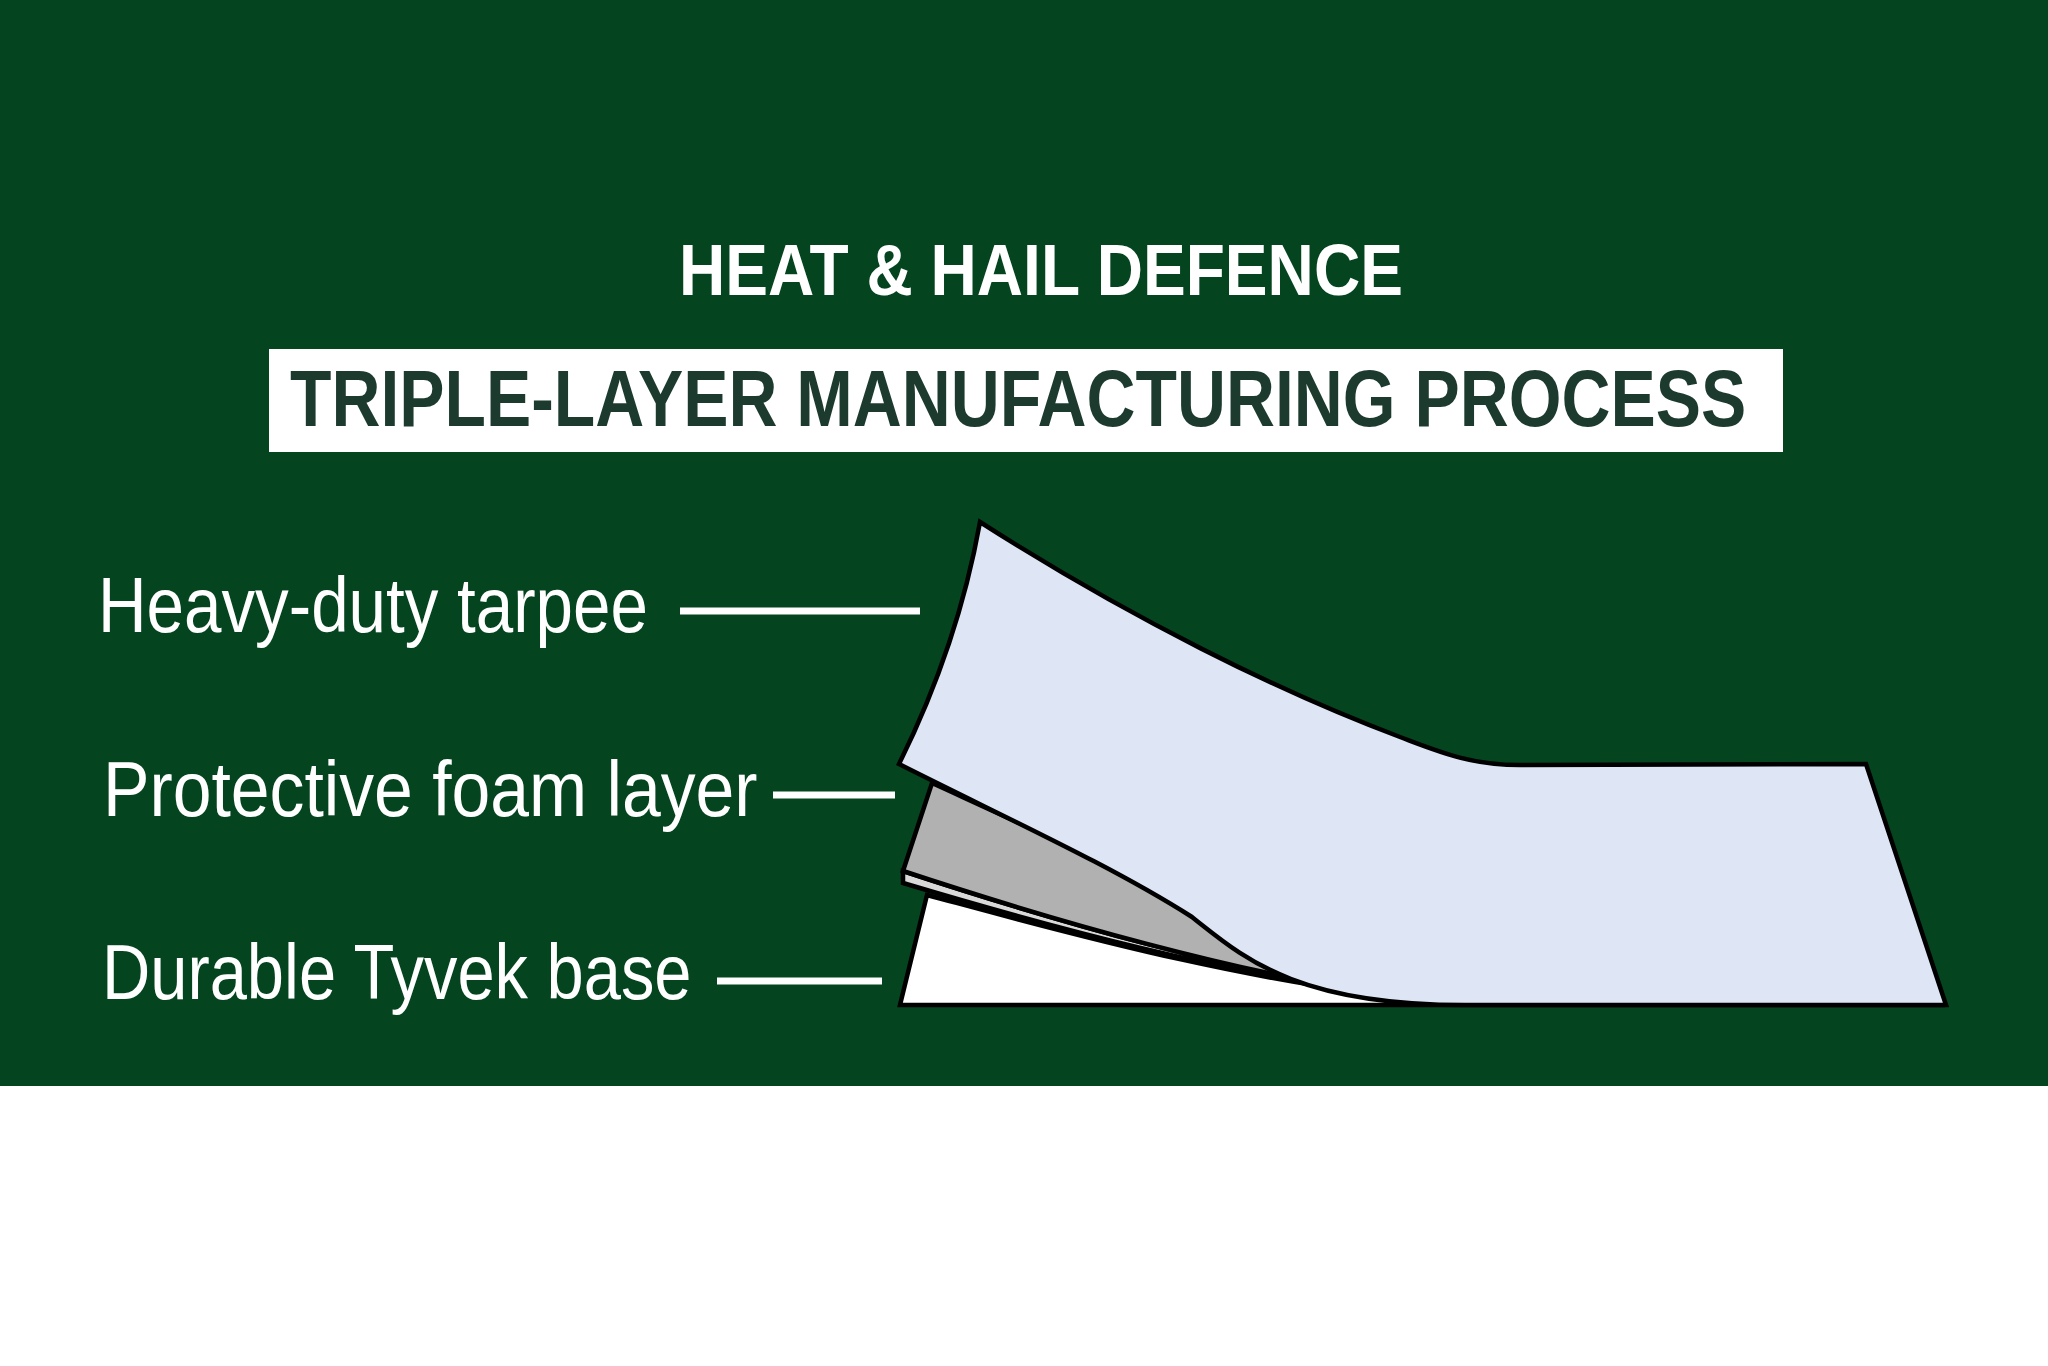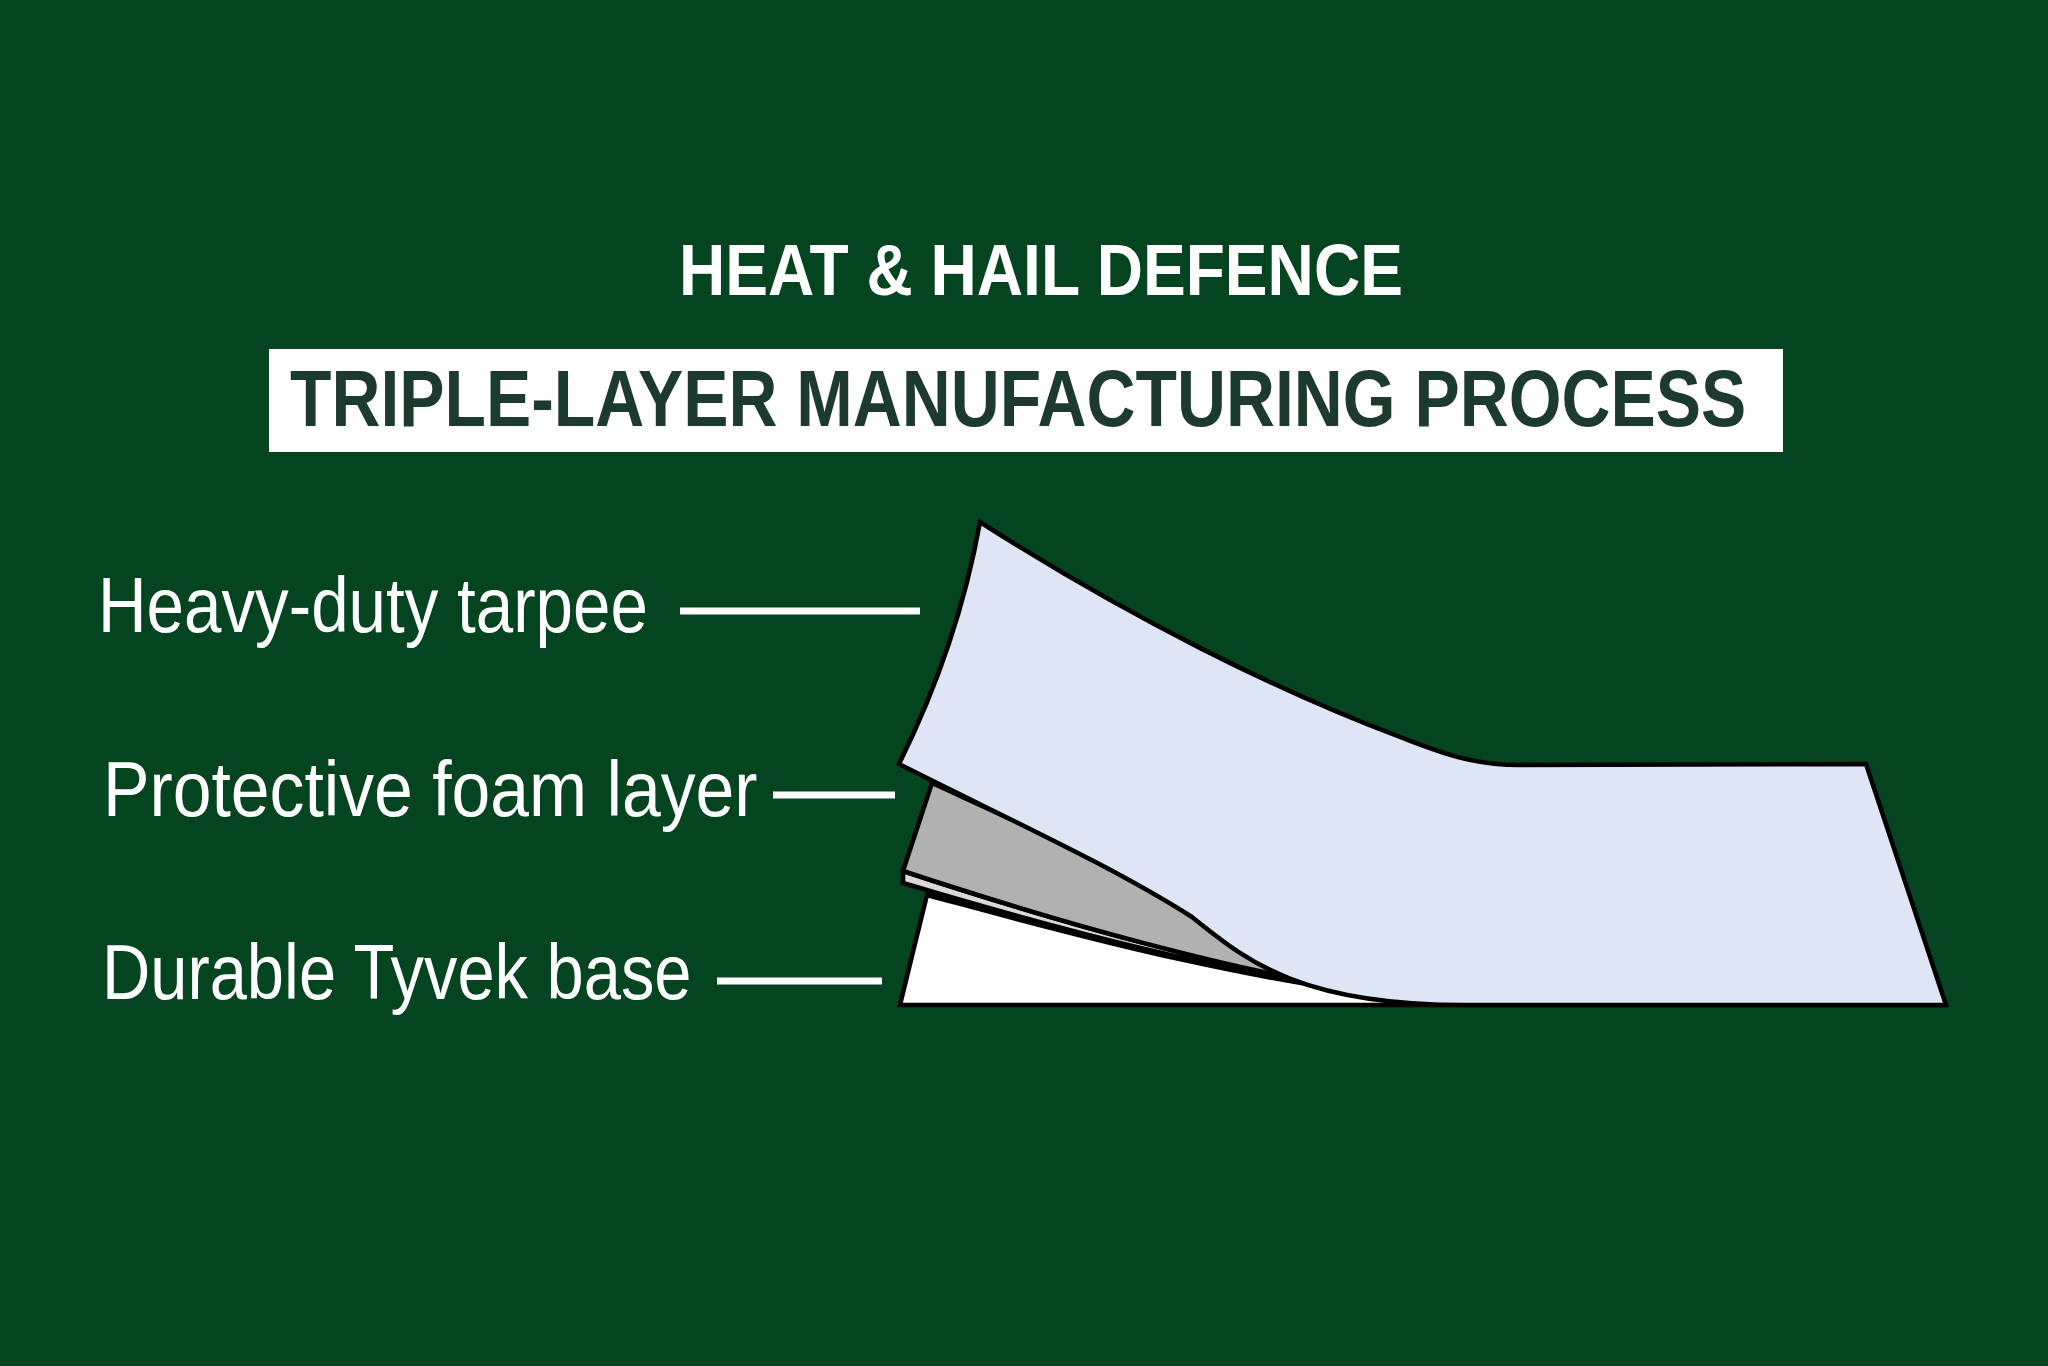--- a/index.html
+++ b/index.html
@@ -1,16 +1,16 @@
 <!DOCTYPE html>
 <html><head>
 <meta charset="utf-8">
 <style>
   html,body{margin:0;padding:0;}
-  #page{position:relative;width:2048px;height:1366px;overflow:hidden;font-family:"Liberation Sans",sans-serif;}
+  #page{position:relative;width:2048px;height:1086px;overflow:hidden;font-family:"Liberation Sans",sans-serif;}
   .title{position:absolute;white-space:nowrap;font-weight:bold;line-height:1;transform-origin:left top;}
   .label{position:absolute;white-space:nowrap;line-height:1;transform-origin:left top;}
   .bar{position:absolute;}
   svg{position:absolute;left:0;top:0;}
 </style>
 </head>
 <body>
 
 <div id="page" style="background:#04451f;">
 

